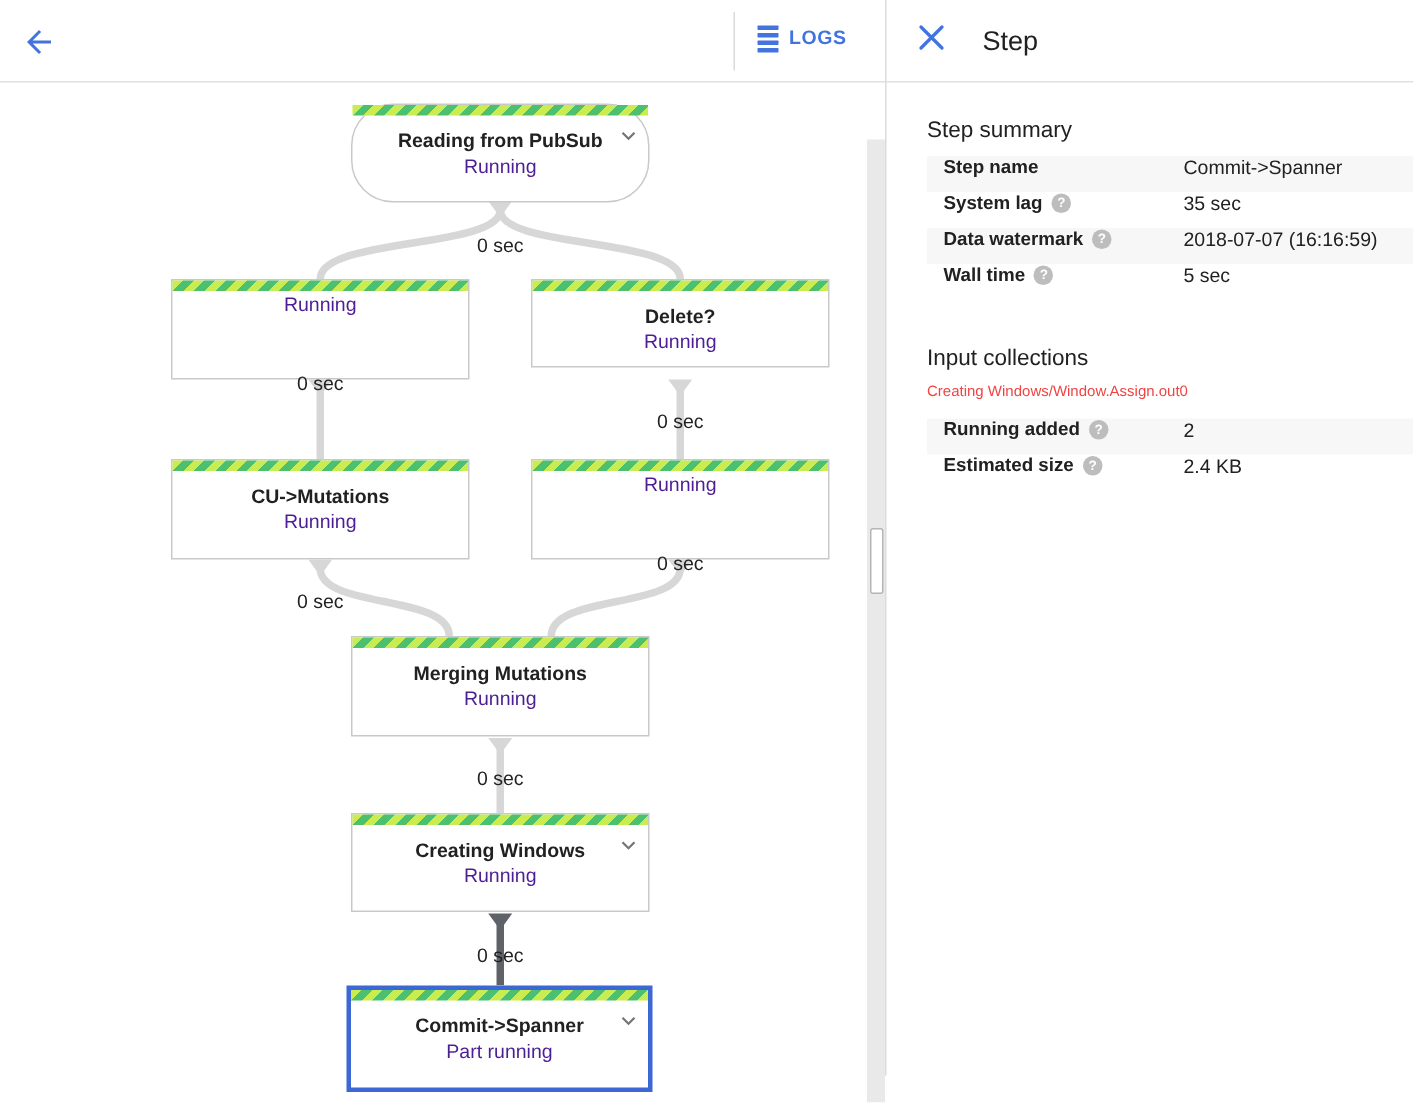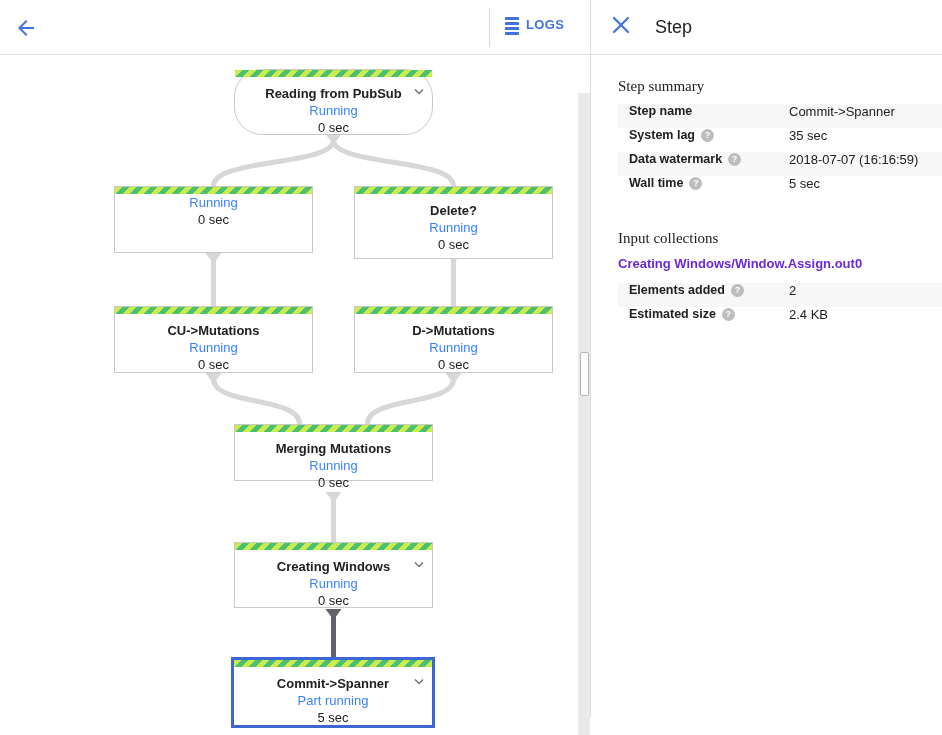--- a/index.html
+++ b/index.html
@@ -16,36 +16,36 @@
   .logs-icon i { display:block; width:14px; height:3px; background:#4273df; border-radius:0.5px; }
   .logs-label { font-size:13px; font-weight:bold; color:#4273df; letter-spacing:0.4px; }
 
   
   .graph-area { position:absolute; left:0; top:56px; width:590px; height:679px; background:#fff; overflow:hidden; }
   .edges { position:absolute; left:0; top:0; z-index:1; }
   .gnode { position:absolute; width:199px; background:#fff; border:1px solid #c9c9c9; text-align:center; z-index:2; cursor:pointer; }
   .gnode.selected { border:3px solid #3b68d5; }
   .stripe { height:7px; width:100%; background:repeating-linear-gradient(135deg,#c9ec50 0px,#c9ec50 5px,#4dc06f 5px,#4dc06f 10px); }
   .gnode .ttl { font-size:13px; font-weight:bold; margin-top:8px; line-height:17px; color:#212121; }
-  .gnode .sts { font-size:13px; color:#3b82f6; line-height:17px; }
-  .gnode .tm  { font-size:13px; color:#212121; line-height:17px; }
+  .gnode .sts { font-size:13px; color:#4c1d95; line-height:17px; }
+  .gnode .tm  { font-size:13px; color:#212121; line-height:17px;margin-top:36px; }
   .chev { position:absolute; right:7px; top:12px; }
 
   
   .scroll-track { position:absolute; left:578px; top:37px; width:12px; height:642px; background:#e9e9e9; z-index:3; }
   .scroll-thumb { position:absolute; left:2px; top:259px; width:9px; height:44px; background:#fff; border:1px solid #b5b5b5; border-radius:2px; cursor:pointer; }
 
   
   .panel { position:absolute; left:590px; top:0; width:352px; height:717px; background:#fff; border-left:1px solid #dadce0; z-index:6; }
   .panel-header { position:absolute; left:0; top:0; width:100%; height:55px; border-bottom:1px solid #e0e0e0; }
   .close-btn { position:absolute; left:19px; top:14px; width:22px; height:22px; cursor:pointer; }
   .panel-title { position:absolute; left:64px; top:17px; font-size:18px; color:#212121; }
   .panel-body { position:absolute; left:0; top:56px; width:100%; }
-  .sec-heading { font-size:15px; color:#212121; margin:22px 0 9px 27px;font-family:Liberation Serif, serif; }
-  .coll-name { font-size:13px; color:#6d28d9; margin:0 0 12px 27px;font-weight:bold; }
+  .sec-heading { font-size:15px; color:#212121; margin:22px 0 9px 27px; }
+  .coll-name { font-size:10px; color:#ef4444; margin:0 0 12px 27px; }
   .kv-table { width:calc(100% - 27px); margin-left:27px; }
   .kv-row { display:flex; align-items:flex-start; height:24px; padding-left:11px; }
   .kv-row.shaded { background:#f7f7f7; }
   .kv-label { width:160px; font-size:12.5px; font-weight:bold; color:#212121; display:flex; align-items:center; gap:6px; }
   .kv-value { font-size:13px; color:#212121; }
   .help-icon { display:inline-flex; width:13px; height:13px; border-radius:50%; background:#bdbdbd; color:#fff; font-size:9px; font-weight:bold; align-items:center; justify-content:center; cursor:pointer; }
 </style>
 </head>
 <body>
 
@@ -107,42 +107,41 @@
     <div class="sts">Running</div>
     <div class="tm">0 sec</div>
   </div>
 
   <div class="gnode" style="left:114px; top:130px; height:67px;">
     <div class="stripe"></div>
     <div class="sts">Running</div>
     <div class="tm">0 sec</div>
   </div>
 
-  <div class="gnode" style="left:354px; top:130px; height:73px;">
+  <div class="gnode" style="left:354px; top:130px; height:59px;">
     <div class="stripe"></div>
     <div class="ttl">Delete?</div>
     <div class="sts">Running</div>
     <div class="tm">0 sec</div>
   </div>
 
   <div class="gnode" style="left:114px; top:250px; height:67px;">
     <div class="stripe"></div>
     <div class="ttl">CU-&gt;Mutations</div>
     <div class="sts">Running</div>
     <div class="tm">0 sec</div>
   </div>
 
   <div class="gnode" style="left:354px; top:250px; height:67px;">
     <div class="stripe"></div>
-    <div class="ttl">D-&gt;Mutations</div>
-    <div class="sts">Running</div>
-    <div class="tm">0 sec</div>
-  </div>
-
-  <div class="gnode" style="left:234px; top:368px; height:57px;">
+    <div class="sts">Running</div>
+    <div class="tm">0 sec</div>
+  </div>
+
+  <div class="gnode" style="left:234px; top:368px; height:67px;">
     <div class="stripe"></div>
     <div class="ttl">Merging Mutations</div>
     <div class="sts">Running</div>
     <div class="tm">0 sec</div>
   </div>
 
   <div class="gnode" style="left:234px; top:486px; height:66px;">
     <div class="stripe"></div>
     <div class="chev">
       <svg width="12" height="8">
@@ -213,21 +212,21 @@
         <div class="kv-value">5 sec</div>
       </div>
     </div>
 
     <div class="sec-heading" style="margin-top:30px;">Input collections</div>
     <div class="coll-name">Creating Windows/Window.Assign.out0</div>
 
     <div class="kv-table">
       <div class="kv-row shaded">
         <div class="kv-label">
-          <span>Elements added</span>
+          <span>Running added</span>
           <span class="help-icon">?</span>
         </div>
         <div class="kv-value">2</div>
       </div>
       <div class="kv-row">
         <div class="kv-label">
           <span>Estimated size</span>
           <span class="help-icon">?</span>
         </div>
         <div class="kv-value">2.4 KB</div>

